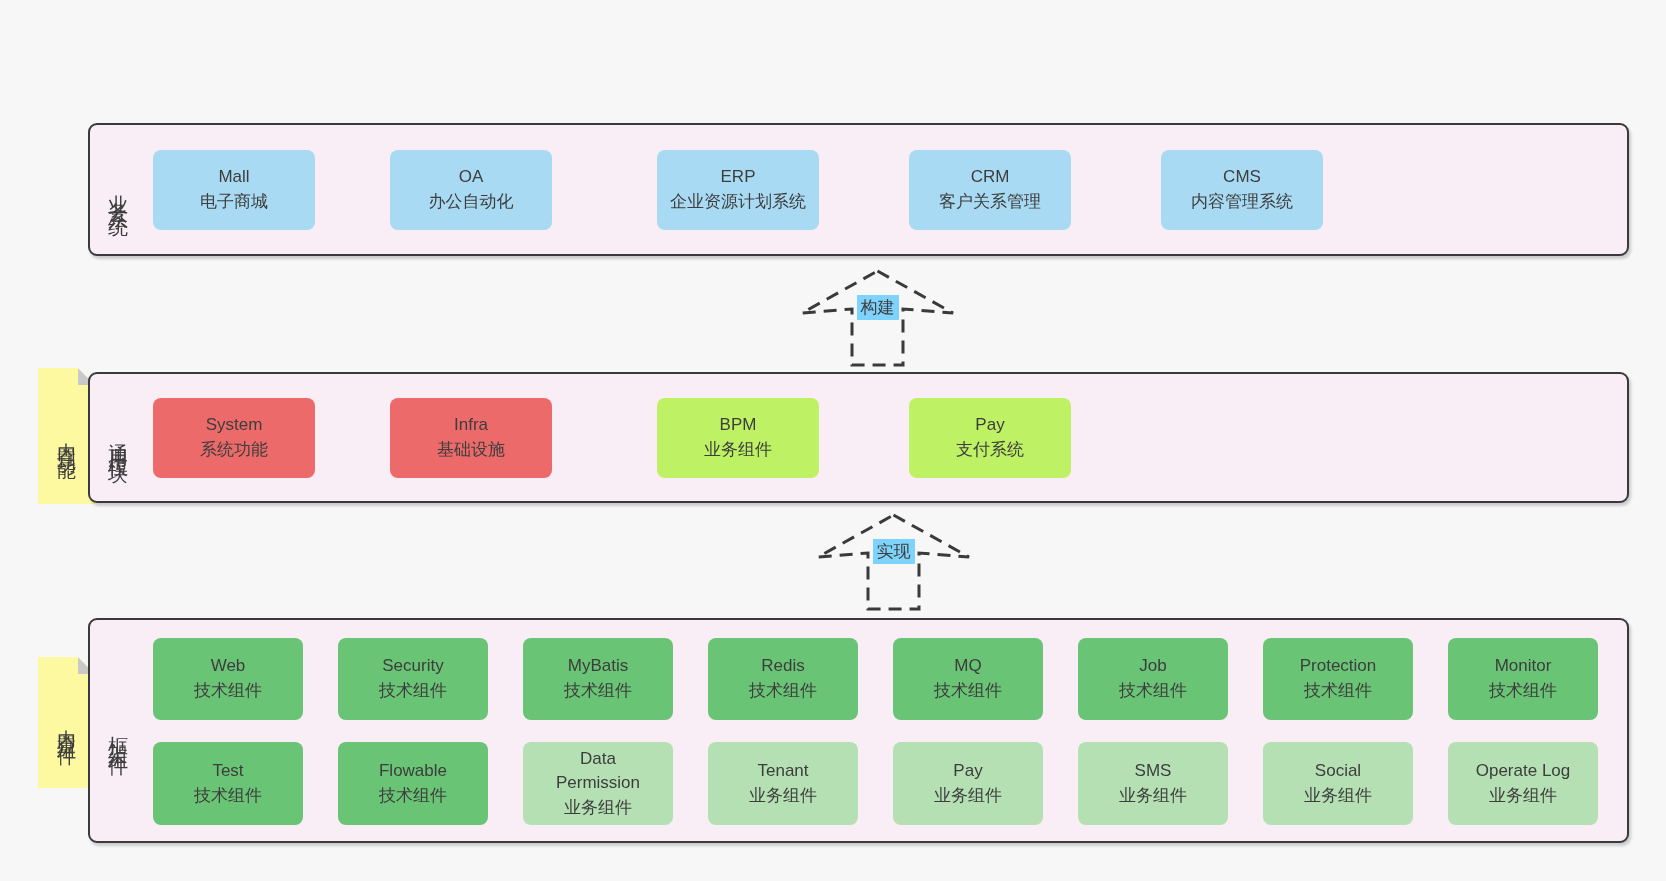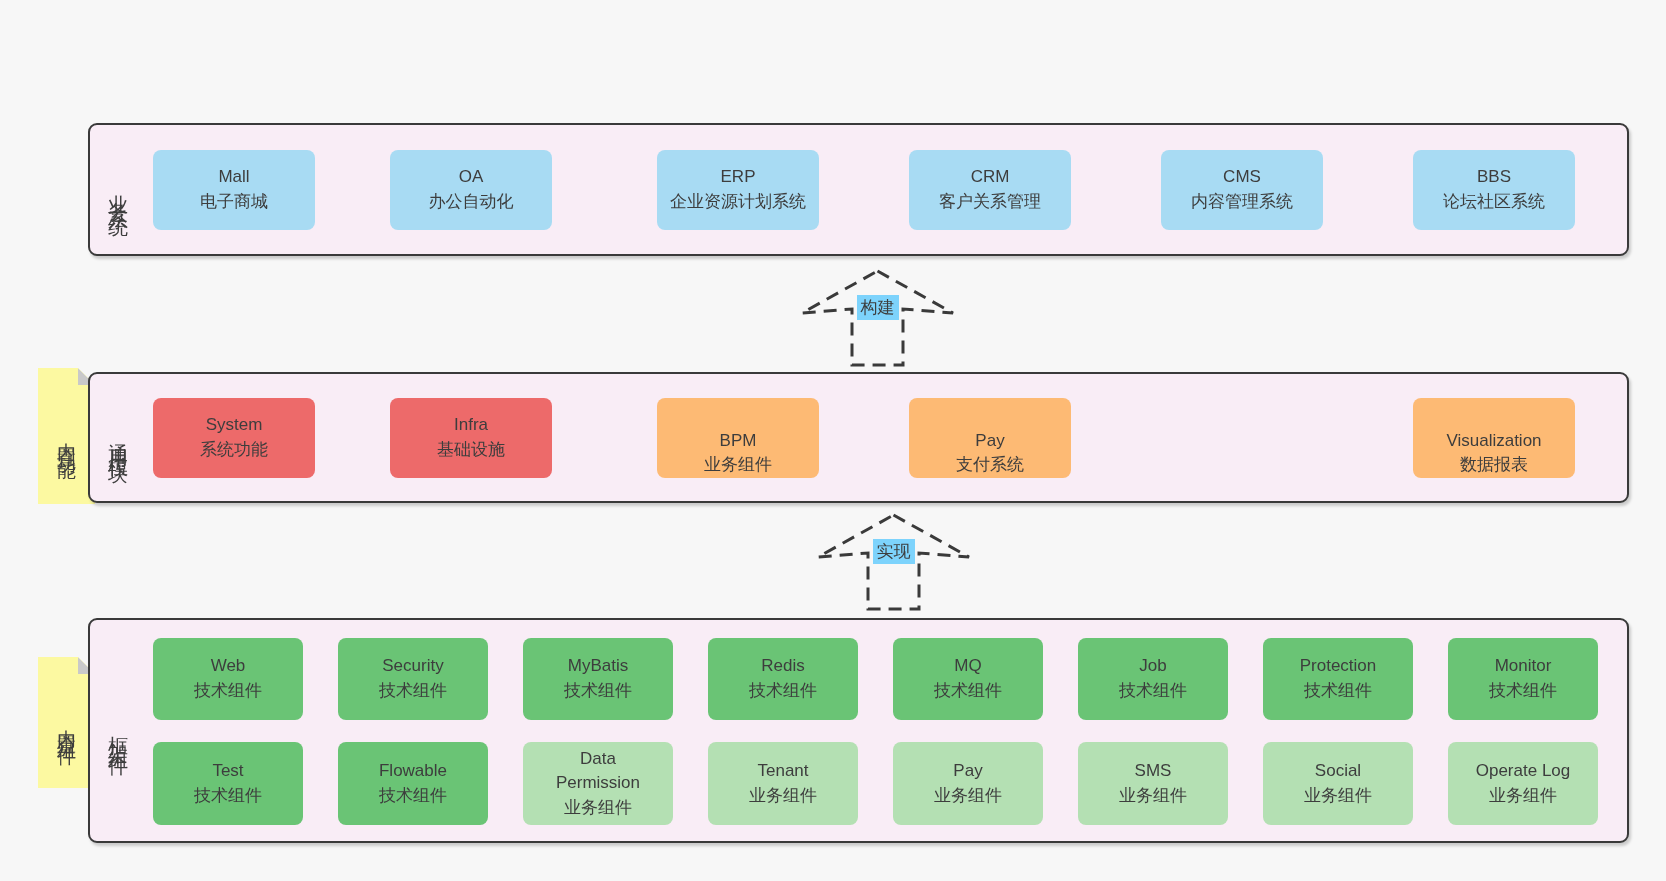--- a/index.html
+++ b/index.html
@@ -29,21 +29,21 @@
     position:absolute; width:162px; height:80px; border-radius:8px;
     display:flex; flex-direction:column; align-items:center; justify-content:center;
     font-size:17px; line-height:1.45; text-align:center;
   }
   .box .t, .box .s { display:block; }
   .w150 { width:150px; }
   .w150 .t { max-width:122px; }
   
   .v-blue   { background:#a8dbf3; }
   .v-red    { background:#ed6a6a; }
-  .v-pink   { background:#fdba74;justify-content:flex-end; }
+  .v-pink   { background:#bef264; }
   .v-green  { background:#6ac475; }
   .v-lgreen { background:#b4e0b3; }
   
   .c6-0{left:63px} .c6-1{left:300px} .c6-2{left:567px} .c6-3{left:819px} .c6-4{left:1071px} .c6-5{left:1323px}
   .r-l1{top:25px} .r-l2{top:24px}
   
   .c8-0{left:63px} .c8-1{left:248px} .c8-2{left:433px} .c8-3{left:618px}
   .c8-4{left:803px} .c8-5{left:988px} .c8-6{left:1173px} .c8-7{left:1358px}
   .r3a{top:18px; height:82px} .r3b{top:122px; height:83px}
   
@@ -91,24 +91,20 @@
     <span class="s">企业资源计划系统</span>
   </div>
   <div class="box v-blue r-l1 c6-3">
     <span class="t">CRM</span>
     <span class="s">客户关系管理</span>
   </div>
   <div class="box v-blue r-l1 c6-4">
     <span class="t">CMS</span>
     <span class="s">内容管理系统</span>
   </div>
-  <div class="box v-blue r-l1 c6-5">
-    <span class="t">BBS</span>
-    <span class="s">论坛社区系统</span>
-  </div>
 </div>
 
 <div class="arrow-wrap arrow-build">
   <svg viewBox="0 0 175 100" width="175" height="100">
     <path d="M 87.5 3 L 163 45 L 113 41 L 113 97 L 62 97 L 62 41 L 12 45 Z" fill="none" stroke="#3a3a3a" stroke-width="3" stroke-dasharray="13 8"></path>
   </svg>
   <div class="arrow-label">构建</div>
 </div>
 
 <div class="note note-modules">
@@ -127,24 +123,20 @@
     <span class="s">基础设施</span>
   </div>
   <div class="box v-pink r-l2 c6-2">
     <span class="t">BPM</span>
     <span class="s">业务组件</span>
   </div>
   <div class="box v-pink r-l2 c6-3">
     <span class="t">Pay</span>
     <span class="s">支付系统</span>
   </div>
-  <div class="box v-pink r-l2 c6-5">
-    <span class="t">Visualization</span>
-    <span class="s">数据报表</span>
-  </div>
 </div>
 
 <div class="arrow-wrap arrow-implement">
   <svg viewBox="0 0 175 100" width="175" height="100">
     <path d="M 87.5 3 L 163 45 L 113 41 L 113 97 L 62 97 L 62 41 L 12 45 Z" fill="none" stroke="#3a3a3a" stroke-width="3" stroke-dasharray="13 8"></path>
   </svg>
   <div class="arrow-label">实现</div>
 </div>
 
 <div class="note note-components">

